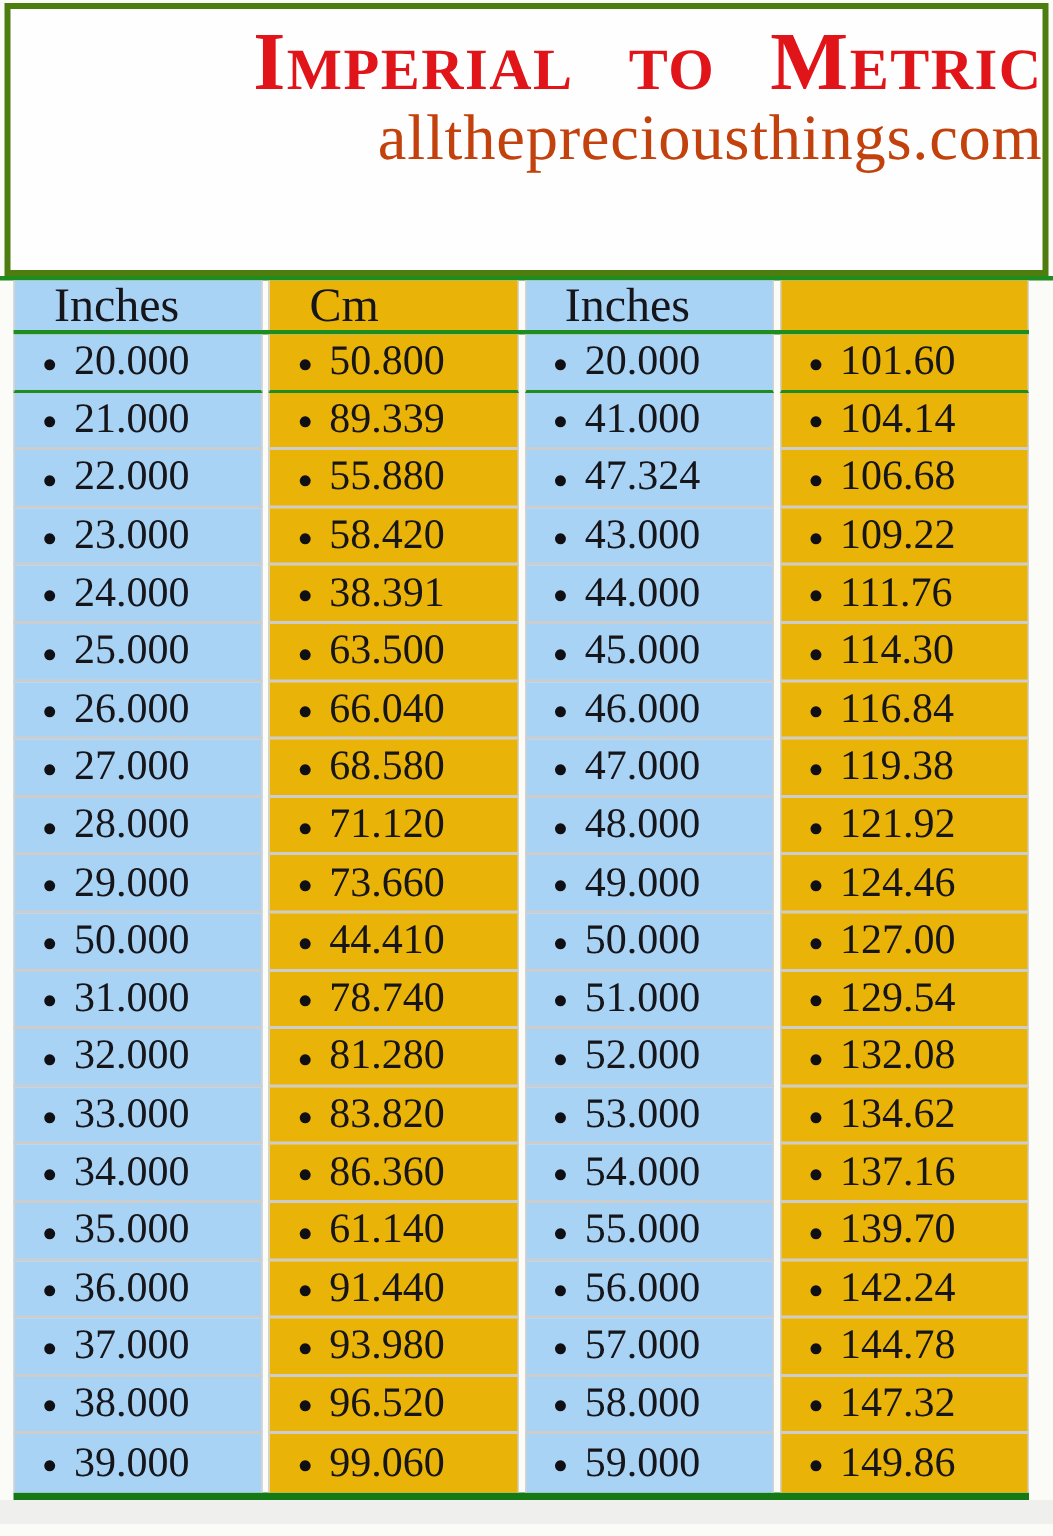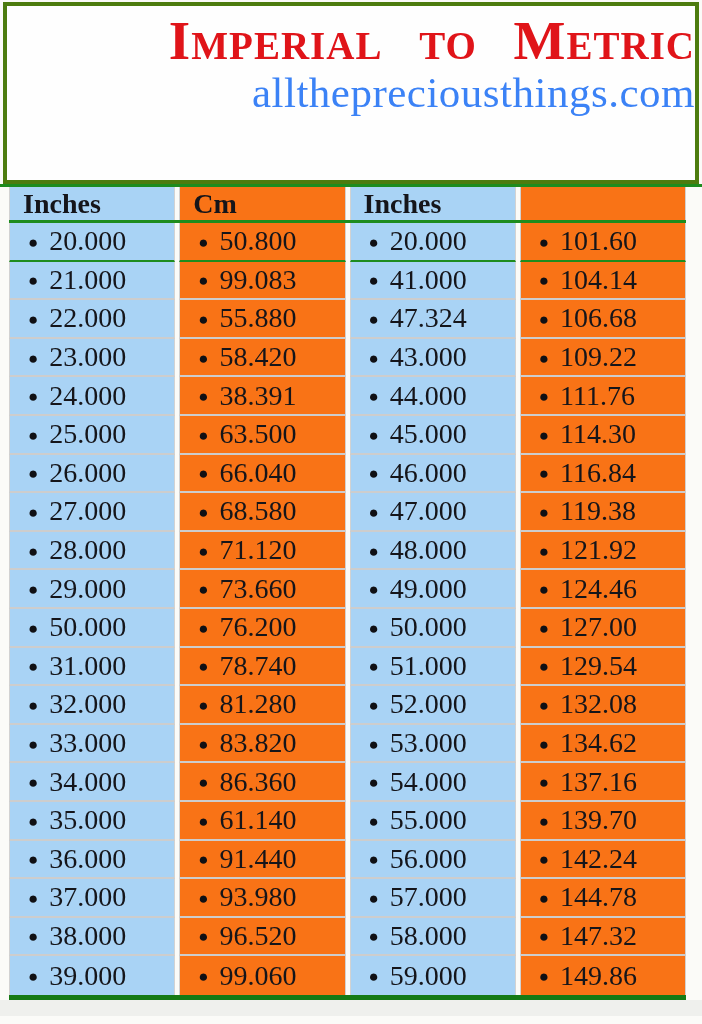--- a/index.html
+++ b/index.html
@@ -26,21 +26,21 @@
     font-size:55px;
     line-height:1.07;
     color:#e01419;
     word-spacing:22px;
     letter-spacing:1px;
   }
   .title-line.first { margin-top:6px; }
   .website {
     font-size:43px;
     line-height:1.0;
-    color:#3b82f6;
+    color:#c2410c;
     letter-spacing:0.5px;
   }
   .green-top-line {
     width:100%; height:3px; background:#1e8c1e;
   }
 
   
   .conv-table { margin-left:9px; width:677px; }
   .trow {
     display:grid;
@@ -54,23 +54,23 @@
     align-items:center;
     padding-left:18px;
     font-size:28px;
     color:#15151a;
     border-left:1px solid #d2d2d2;
     border-right:1px solid #d2d2d2;
     border-bottom:2px solid #cdcdcd;
     overflow:hidden;
     white-space:nowrap;
   }
-  .thead-row .cell { border-bottom:none; font-size:28px; padding-left:13px;font-weight:bold; }
+  .thead-row .cell { border-bottom:none; font-size:32px; padding-left:26px; }
   .blue  { background:#a9d3f5; }
-  .white { background:#f97316; }
+  .white { background:#eab308; }
   .green-line { width:100%; height:3px; background:#1e8c1e; }
   .trow.first-data .cell { border-bottom:2px solid #1e8c1e; }
   .trow.last-data .cell { border-bottom:none; }
   .bottom-bar { width:677px; margin-left:9px; height:5px; background:#157a15; }
   .bullet {
     display:inline-block;
     font-size:17px;
     line-height:1;
     margin-right:11px;
     color:#101014;
@@ -117,21 +117,21 @@
             <span>101.60</span>
           </div>
         </div>
         <div class="trow">
           <div class="cell blue">
             <span class="bullet">●</span>
             <span>21.000</span>
           </div>
           <div class="cell white">
             <span class="bullet">●</span>
-            <span>99.083</span>
+            <span>89.339</span>
           </div>
           <div class="cell blue">
             <span class="bullet">●</span>
             <span>41.000</span>
           </div>
           <div class="cell white">
             <span class="bullet">●</span>
             <span>104.14</span>
           </div>
         </div>
@@ -279,21 +279,21 @@
             <span>124.46</span>
           </div>
         </div>
         <div class="trow">
           <div class="cell blue">
             <span class="bullet">●</span>
             <span>50.000</span>
           </div>
           <div class="cell white">
             <span class="bullet">●</span>
-            <span>76.200</span>
+            <span>44.410</span>
           </div>
           <div class="cell blue">
             <span class="bullet">●</span>
             <span>50.000</span>
           </div>
           <div class="cell white">
             <span class="bullet">●</span>
             <span>127.00</span>
           </div>
         </div>

